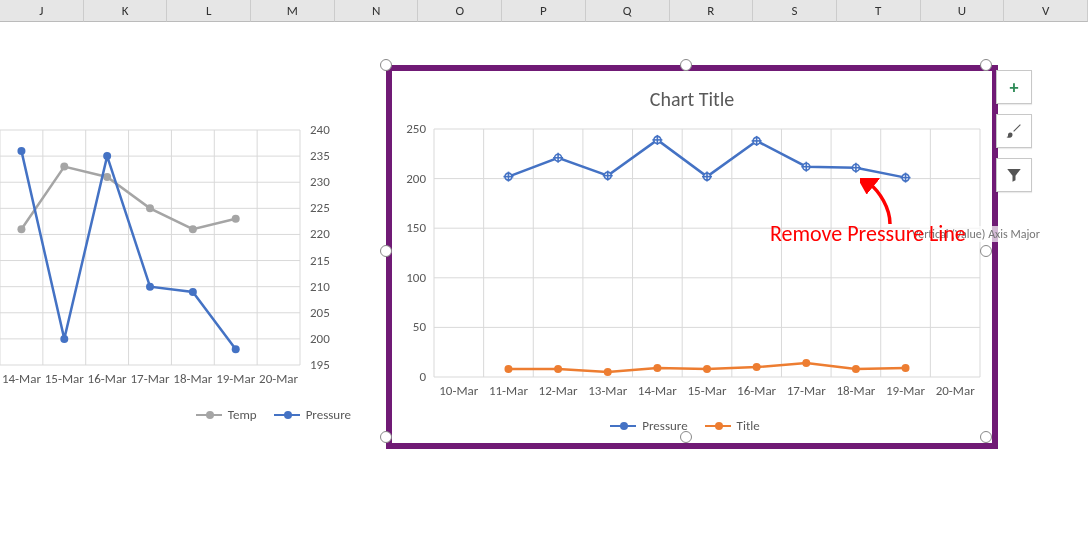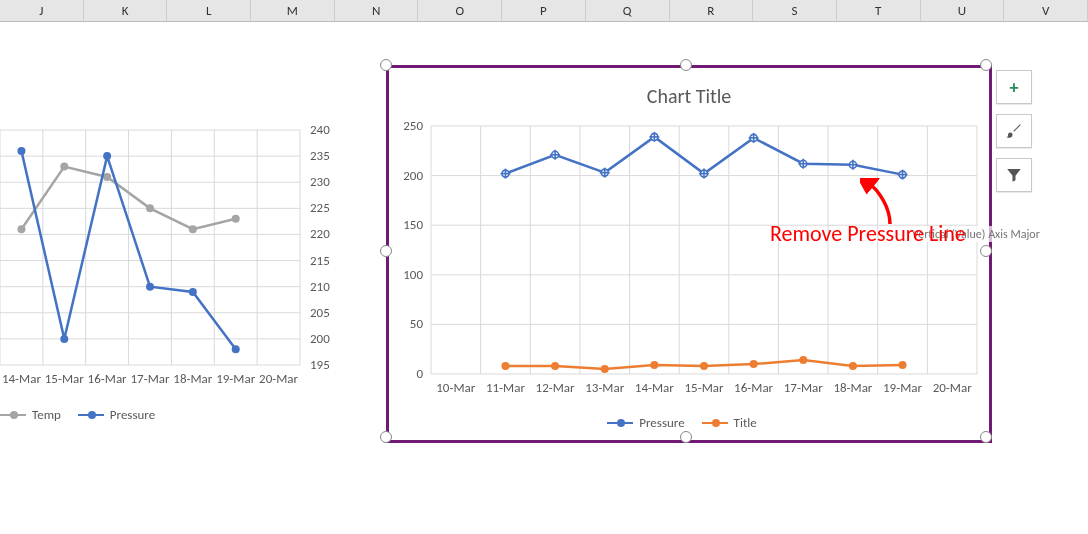--- a/index.html
+++ b/index.html
@@ -40,21 +40,21 @@
     position: absolute;
     left: 0px; top: 70px;
     width: 365px;
     height: 360px;
   }
   .legend-left {
     position:absolute;
     left: 0; bottom: 0;
     width: 100%;
     height: 24px;
-    text-align:left;
+    text-align:right;
     font-size: 13px;
   }
   .legend-item {
     display:inline-flex;
     align-items:center;
     margin-right:14px;
     vertical-align: middle;
   }
   .leg-mark {
     width:26px; height:12px; position:relative; margin-right:6px;
@@ -71,21 +71,21 @@
     position:absolute;
     left:386px; top:65px;
     width:600px; height:372px;
   }
   .chart-right {
     position:absolute;
     left:0; top:0;
     width:600px;
     height:372px;
     background:#fff;
-    border:3px solid #701a75;
+    border:6px solid #701a75;
   }
   .sel-handle {
     width:10px; height:10px; border:1.5px solid #888; background:#fff; border-radius:50%;
     position:absolute; z-index:5;
   }
   .chart-title {
     position:absolute;
     left:0; top:16px;
     width:100%;
     text-align:center;

